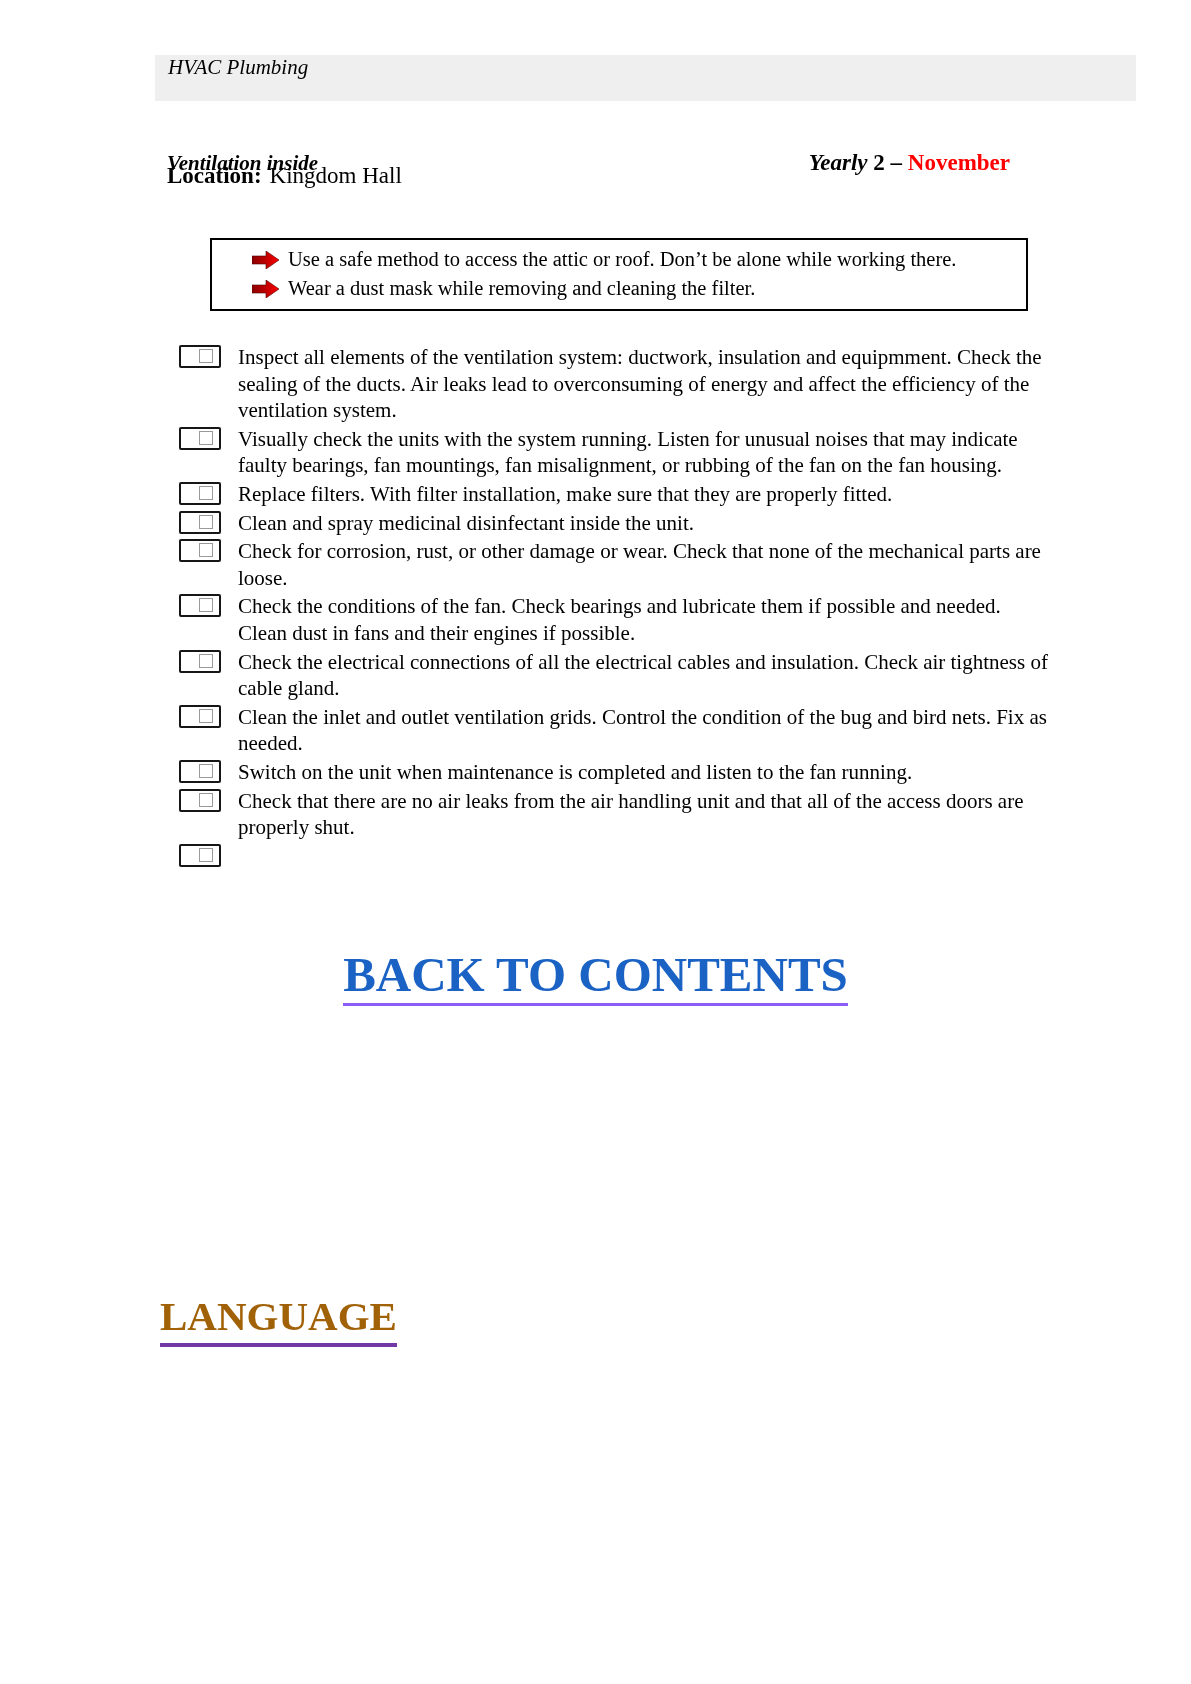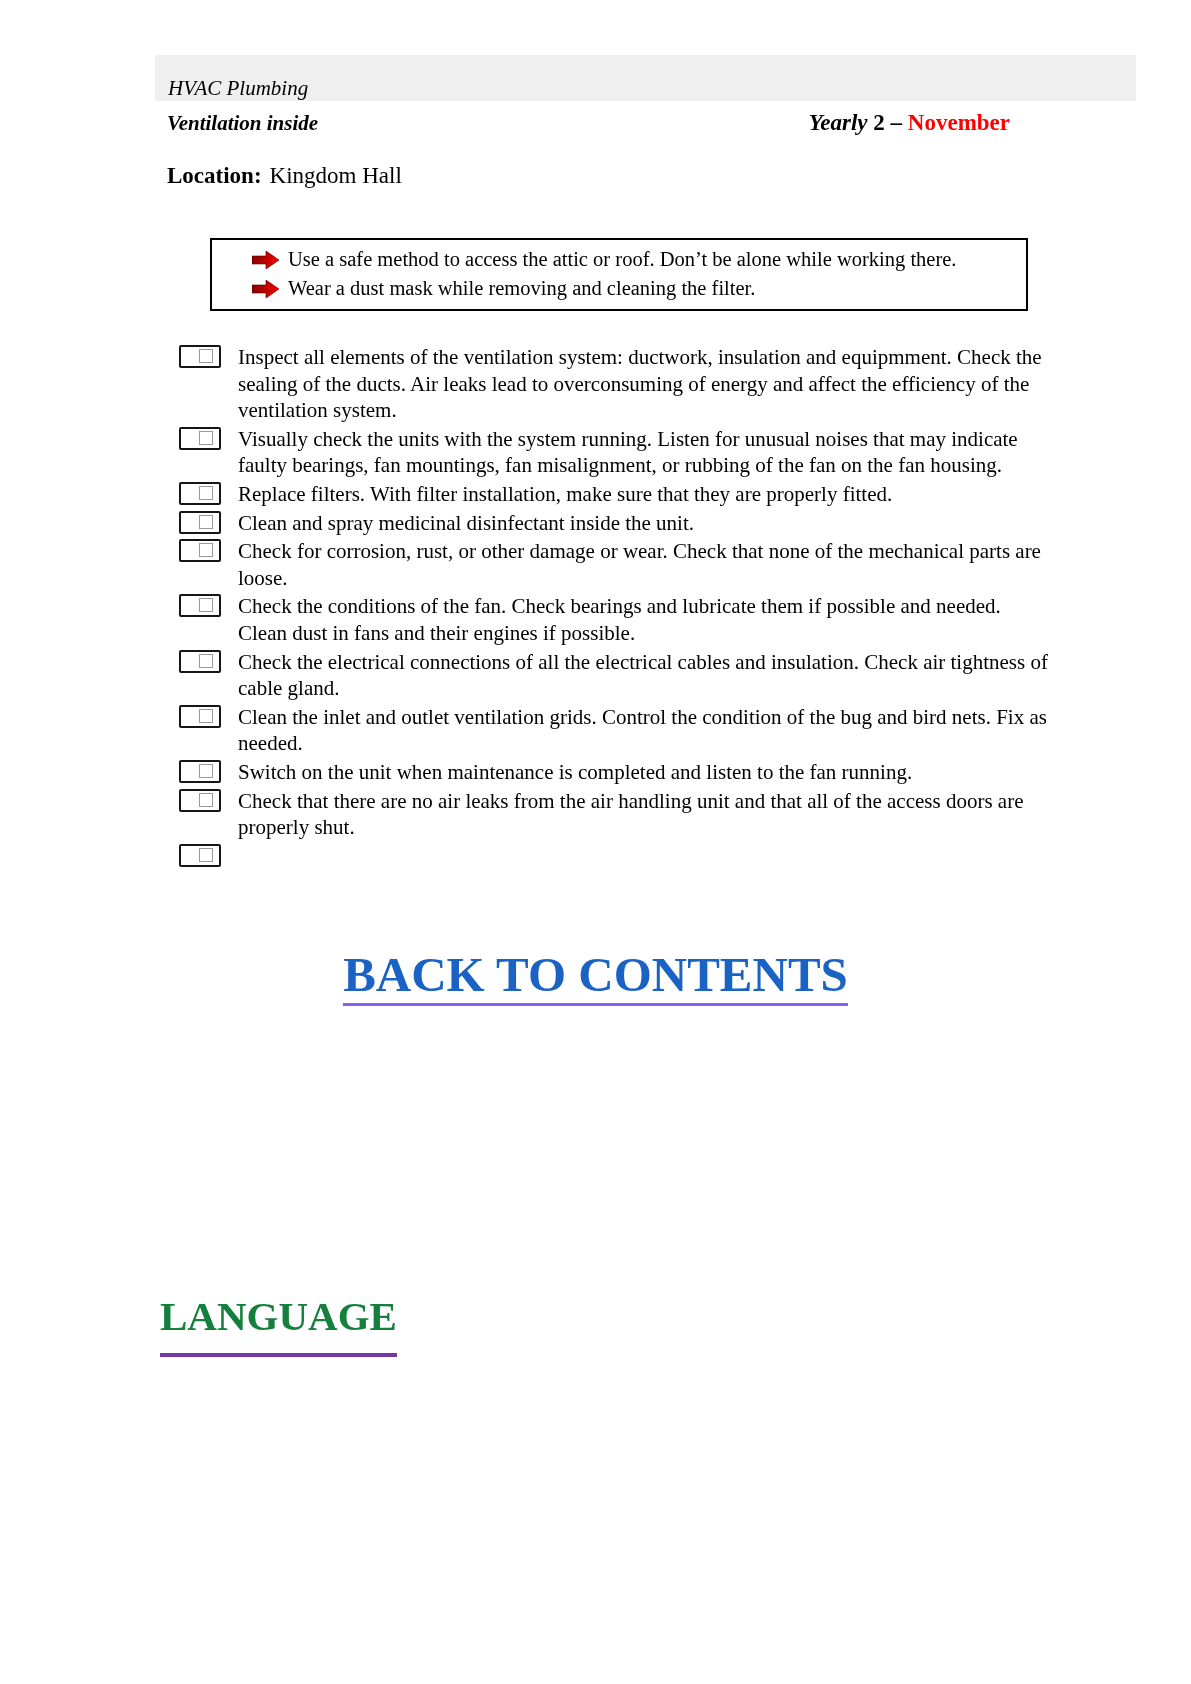--- a/index.html
+++ b/index.html
@@ -4,31 +4,31 @@
 <style>
   html,body { margin:0; padding:0; background:#fff; }
   .page {
     position:relative; width:1191px; height:1684px; background:#ffffff;
     font-family:"Liberation Serif", serif; color:#000; overflow:hidden;
   }
 
   
   .band {
     position:absolute; left:155px; top:55px; width:981px; height:46px;
-    background:#efefef; display:flex; align-items:flex-end;
+    background:#efefef; display:flex; align-items:flex-start;
   }
   .band-title { font-style:italic; font-size:21px; padding-left:13px; }
 
   
   .subhead {
     position:absolute; left:167px; top:110px; width:843px;
     display:flex; justify-content:space-between; align-items:baseline;
   }
   .vent-title { font-weight:bold; font-style:italic; font-size:21px; }
-  .sched { font-size:23px; font-weight:bold; }
+  .sched { font-size:23px; font-weight:bold;margin-top:40px; }
   .sched .it { font-style:italic; }
   .sched .nov { color:#ff0000; }
 
   
   .location { position:absolute; left:167px; top:163px; font-size:23px; }
   .location .lab { font-weight:bold; }
   .location .val { margin-left:8px; }
 
   
   .warnbox {
@@ -55,22 +55,22 @@
   }
 
   
   .back-link-wrap { position:absolute; left:155px; top:946px; width:881px; text-align:center; }
   a.back-link {
     font-size:49px; font-weight:bold; color:#1b62c5; text-decoration:none;
     border-bottom:3px solid #8b5cf6; padding-bottom:1px; cursor:pointer;
   }
   .lang-wrap { position:absolute; left:160px; top:1292px; }
   a.lang-link {
-    font-size:41px; font-weight:bold; color:#15803d; text-decoration:none;
-    border-bottom:4px solid #7138a6; padding-bottom:14px; cursor:pointer;
+    font-size:41px; font-weight:bold; color:#a16207; text-decoration:none;
+    border-bottom:4px solid #7138a6; padding-bottom:4px; cursor:pointer;
   }
   .defs-hidden { position:absolute; width:0; height:0; overflow:hidden; }
 </style>
 </head>
 <body>
 
 <svg class="defs-hidden" aria-hidden="true">
   <defs>
     <linearGradient id="arrowGrad" x1="0" y1="0" x2="1" y2="0">
       <stop offset="0" stop-color="#8b0000"></stop>

